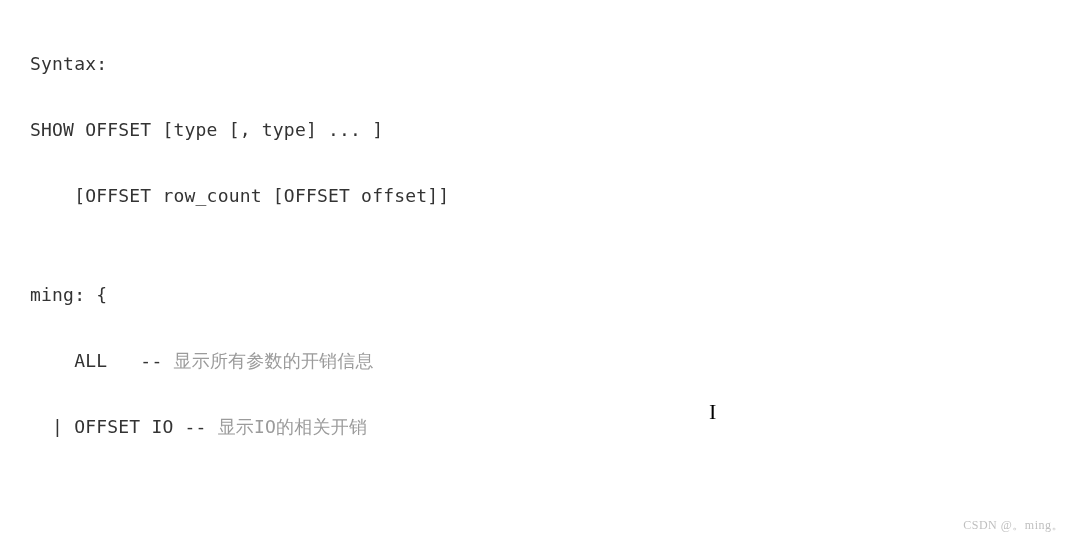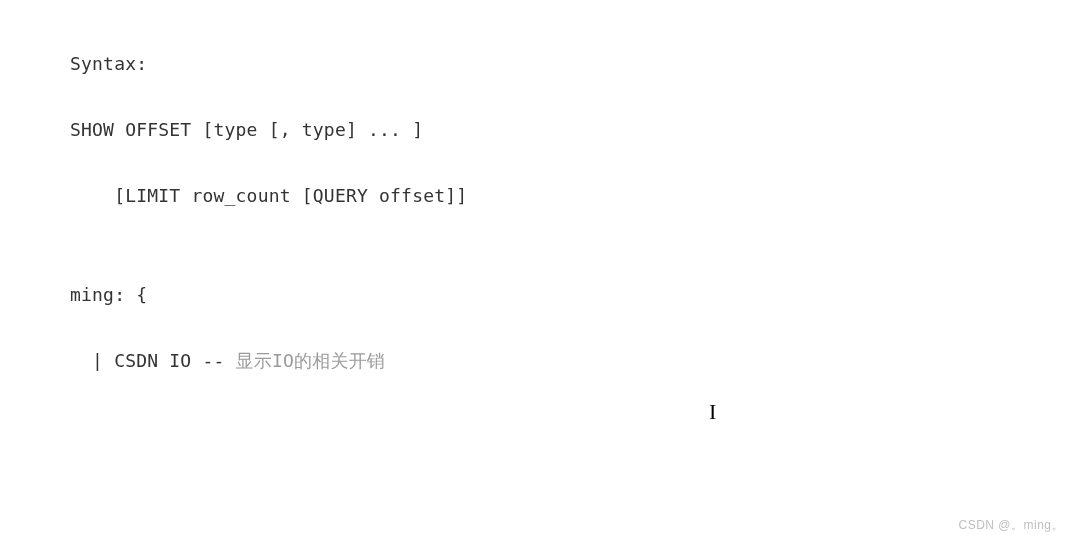--- a/index.html
+++ b/index.html
@@ -14,49 +14,50 @@
   .code-block {
     padding: 14px 0 0 30px;
     font-size: 18px;
     line-height: 33px;
     color: #333333;
     white-space: pre;
     letter-spacing: 0.2px;
   }
   .kw    { color: #333333; }
   .cmt   { color: #9b9b9b; }  
-  .line  { display: block; margin-left: 40px; }
+  .line  { display: block; }
   .cursor {
     position: absolute;
     left: 709px;
     top: 399px;
     font-family: "Times New Roman", serif;
     font-size: 22px;
     color: #000000;
   }
   .watermark {
     position: absolute;
     right: 10px;
     bottom: 6px;
-    font-family: Liberation Sans, sans-serif;
+    font-family: Liberation Serif, serif;
     font-size: 12px;
     color: #bfbfbf;
     letter-spacing: 0.5px;
   }
 </style>
 </head>
 <body>
 
 <div class="code-block">
 <span class="line"><span class="kw">Syntax:</span></span>
 <span class="line"><span class="kw">SHOW OFFSET [type [, type] ... ]</span></span>
-<span class="line"><span class="kw">    [LIMIT row_count [QUERY offset]]</span></span>
+<span class="line"><span class="kw">    [OFFSET row_count [OFFSET offset]]</span></span>
 <span class="line"><span class="kw"></span></span>
 <span class="line"><span class="kw">ming: {</span></span>
-<span class="line"><span class="kw">  | CSDN IO -- </span><span class="cmt">显示IO的相关开销</span></span>
+<span class="line"><span class="kw">    ALL   -- </span><span class="cmt">显示所有参数的开销信息</span></span>
+<span class="line"><span class="kw">  | OFFSET IO -- </span><span class="cmt">显示IO的相关开销</span></span>
 
 
 
 
 
 
 
 
 </div>
 

